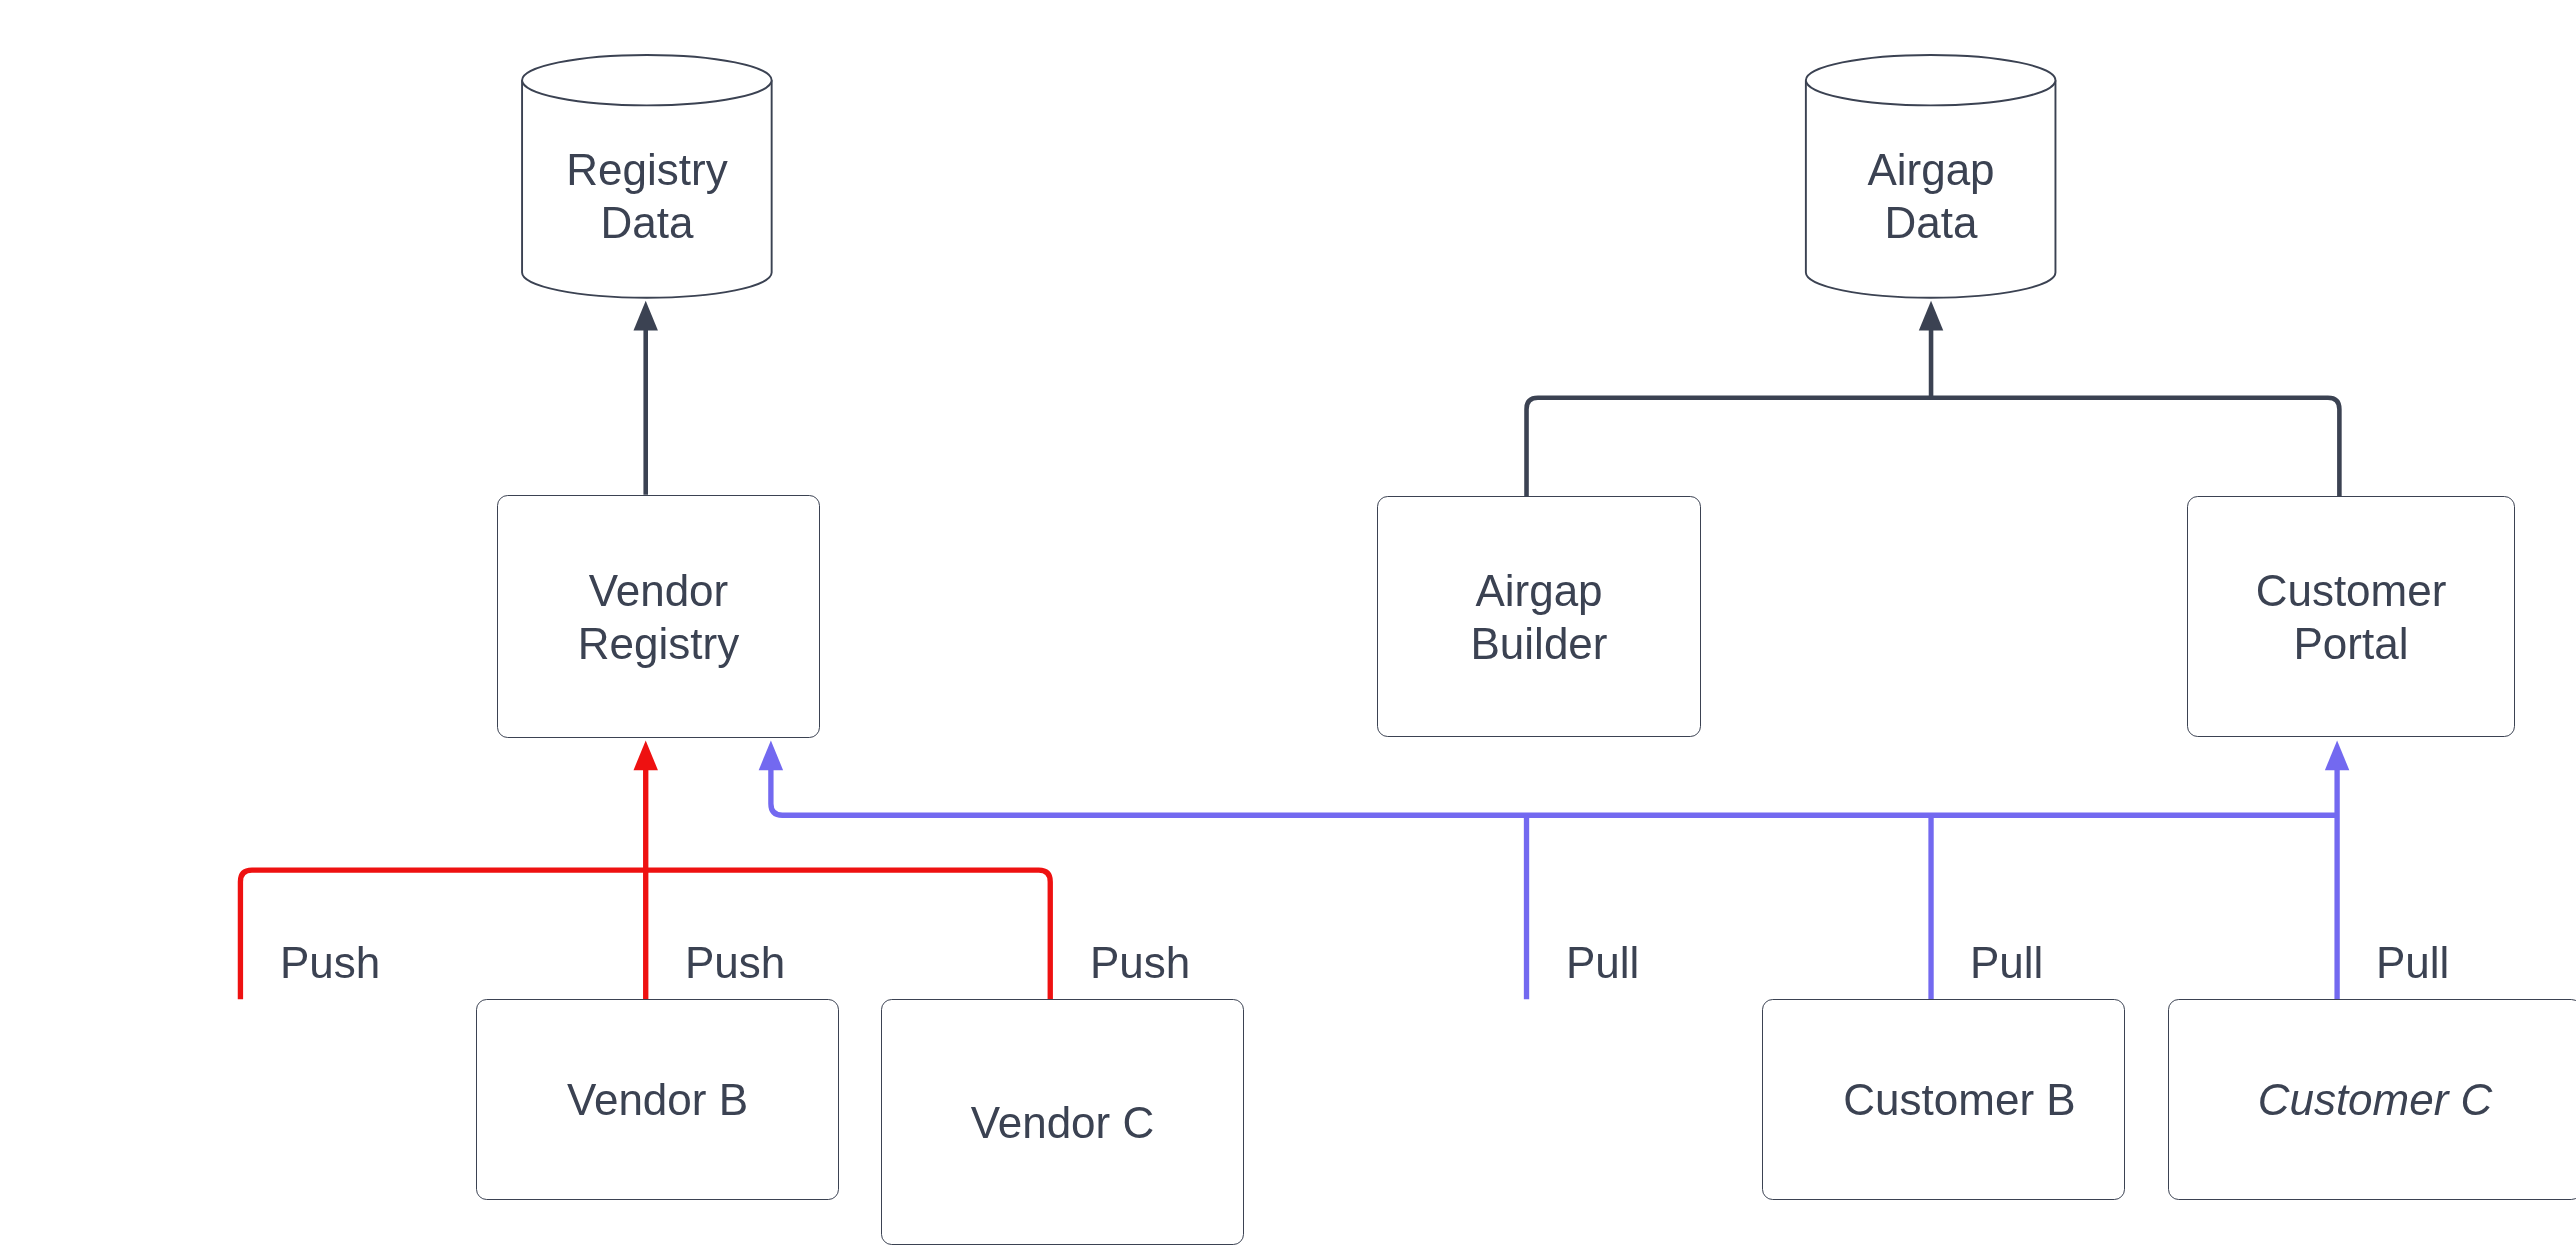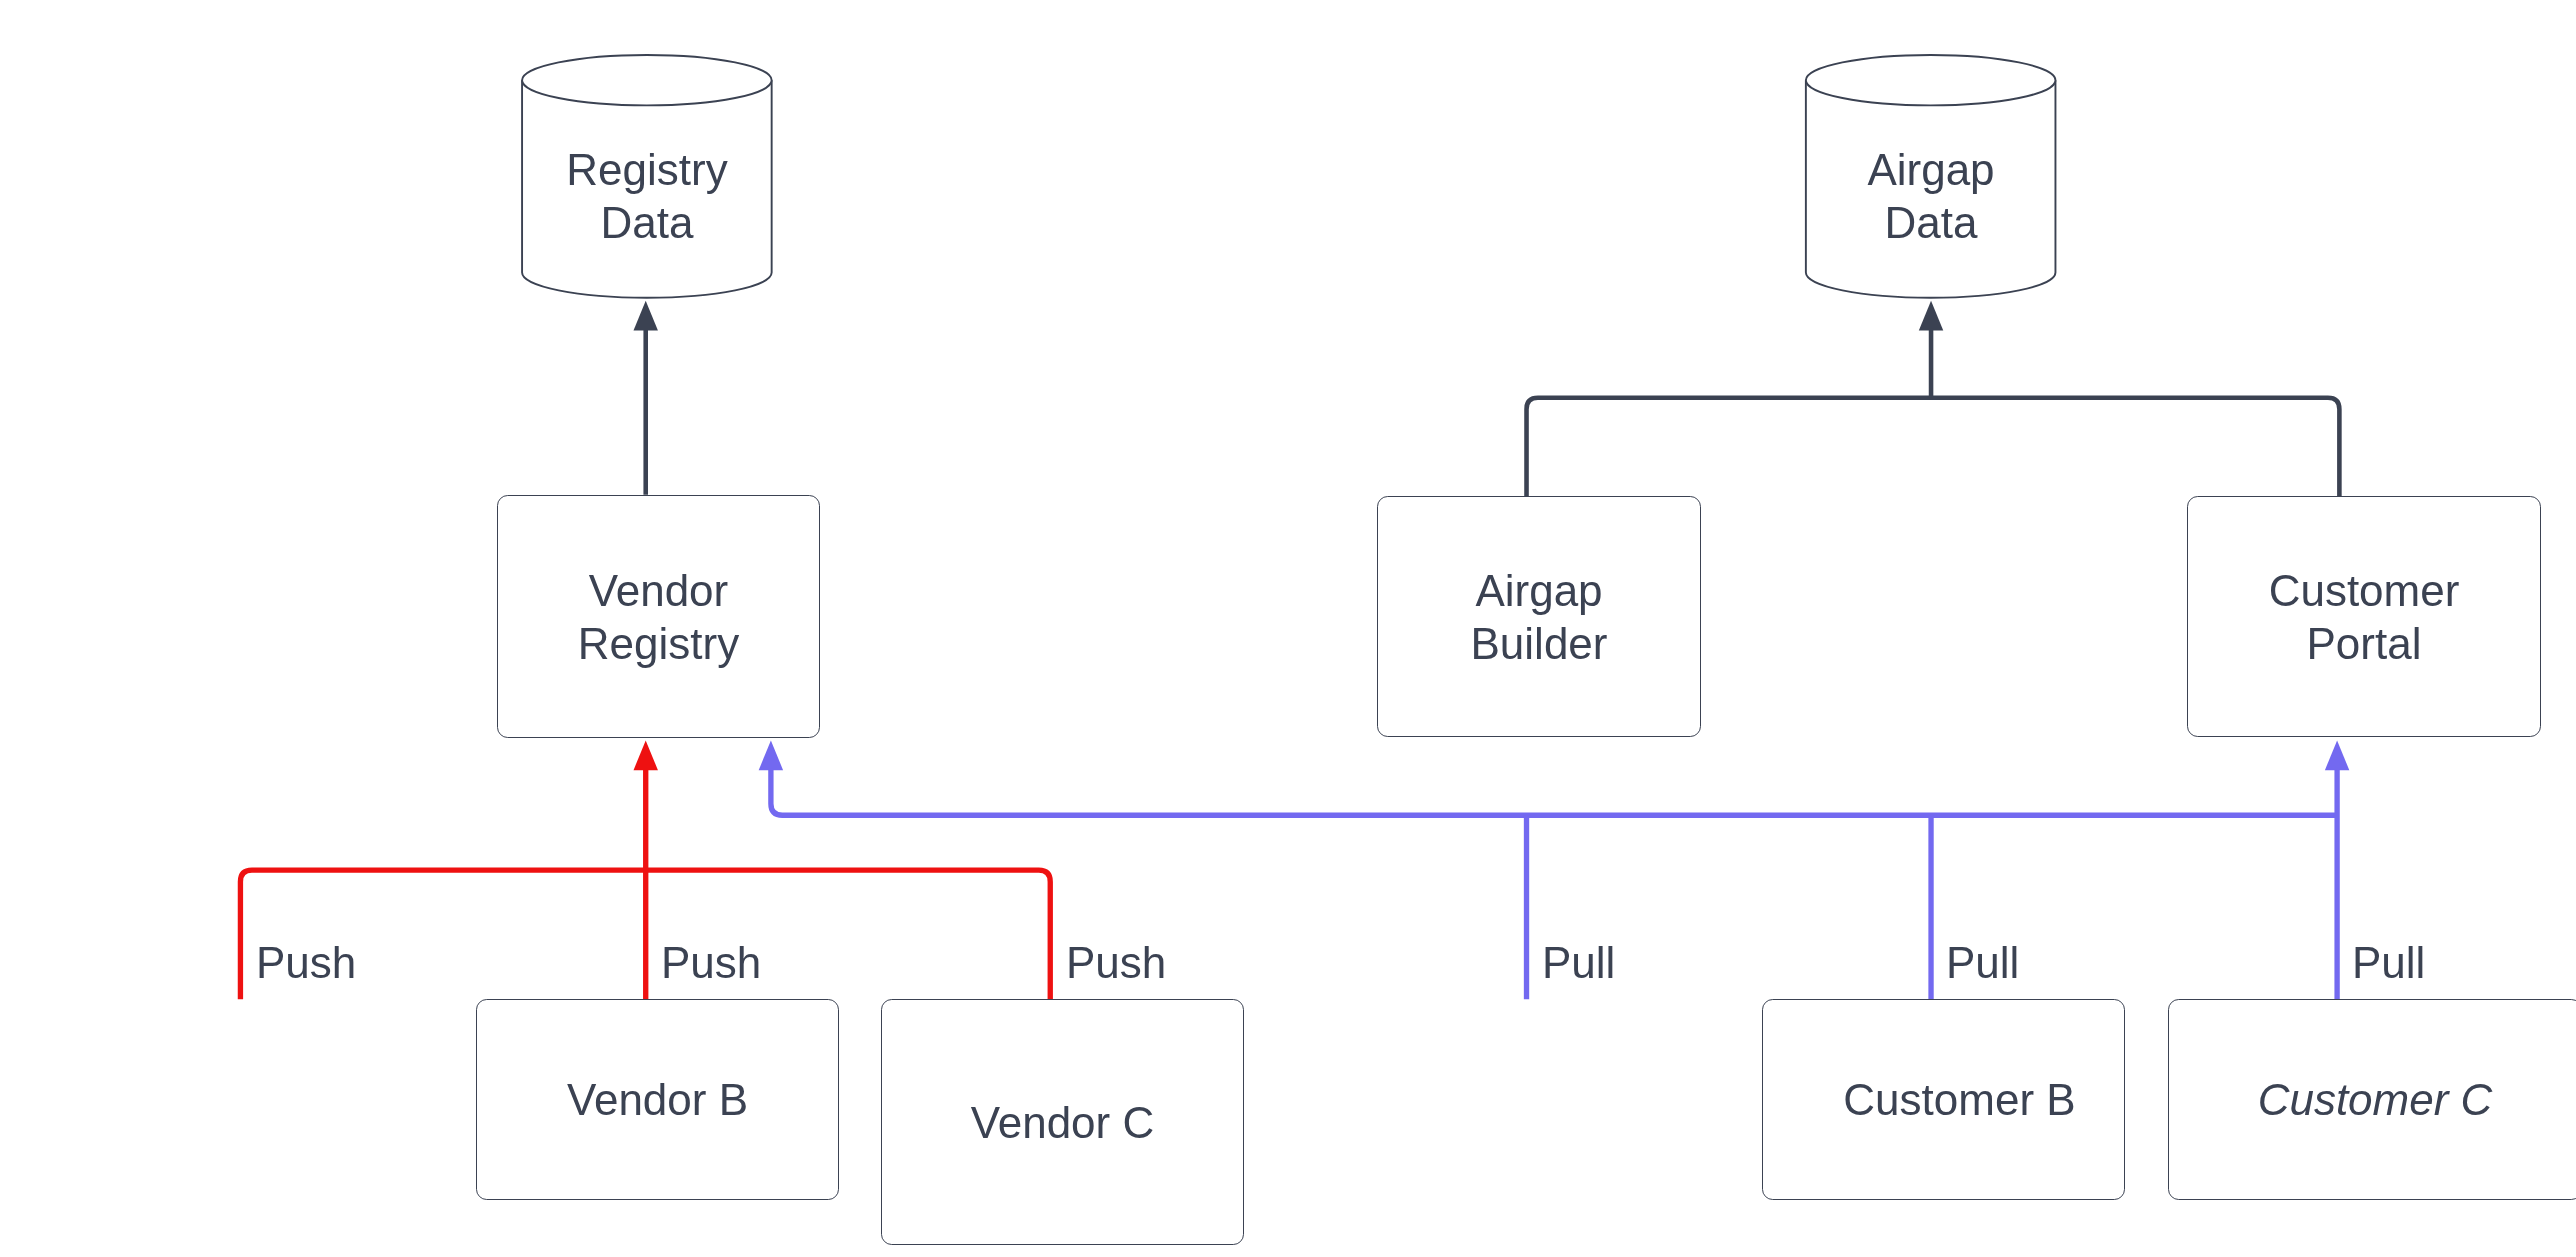--- a/index.html
+++ b/index.html
@@ -48,20 +48,21 @@
     color: var(--dark-color, #3b4252);
     font-size: 44px;
     line-height: 53px;
   }
   .edge-label {
     position: absolute;
     color: var(--dark-color, #3b4252);
     font-size: 44px;
     line-height: 47px;
     white-space: nowrap;
+    margin-left: 24px;
   }
 </style>
 </head>
 <body>
 
 <div class="canvas">
 
   <svg class="connector-layer" viewBox="0 0 3375 1648" xmlns="http://www.w3.org/2000/svg">
 
     <g>
@@ -120,21 +121,21 @@
   </div>
 
   <div class="box" style="left:485px; top:495px; width:323px; height:243px;">
     <span>Vendor</span>
     <span>Registry</span>
   </div>
   <div class="box" style="left:1365px; top:496px; width:324px; height:241px;">
     <span>Airgap</span>
     <span>Builder</span>
   </div>
-  <div class="box" style="left:2175px; top:496px; width:354px; height:241px;">
+  <div class="box" style="left:2175px; top:496px; width:328px; height:241px;">
     <span>Customer</span>
     <span>Portal</span>
   </div>
 
   <div class="box" style="left:464px; top:999px; width:363px; height:201px;">
     <span>Vendor B</span>
   </div>
   <div class="box" style="left:869px; top:999px; width:363px; height:246px;">
     <span>Vendor C</span>
   </div>

